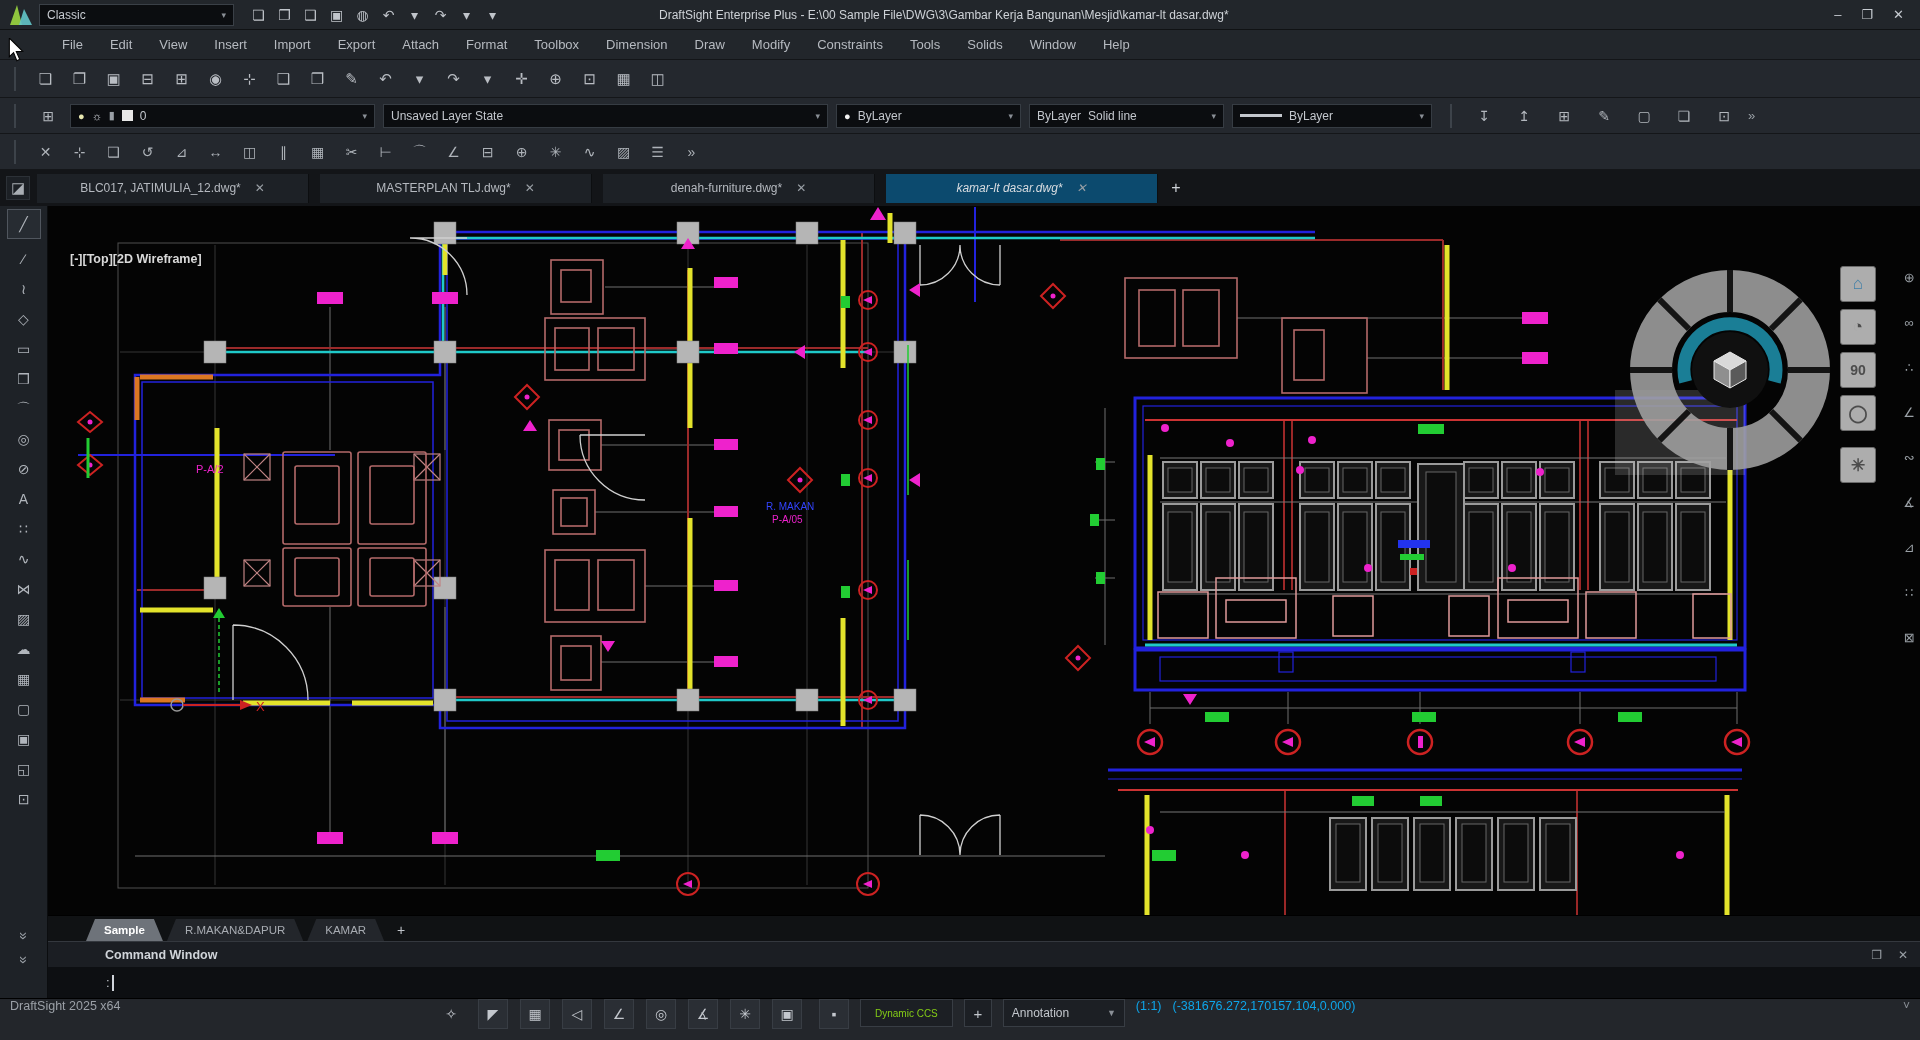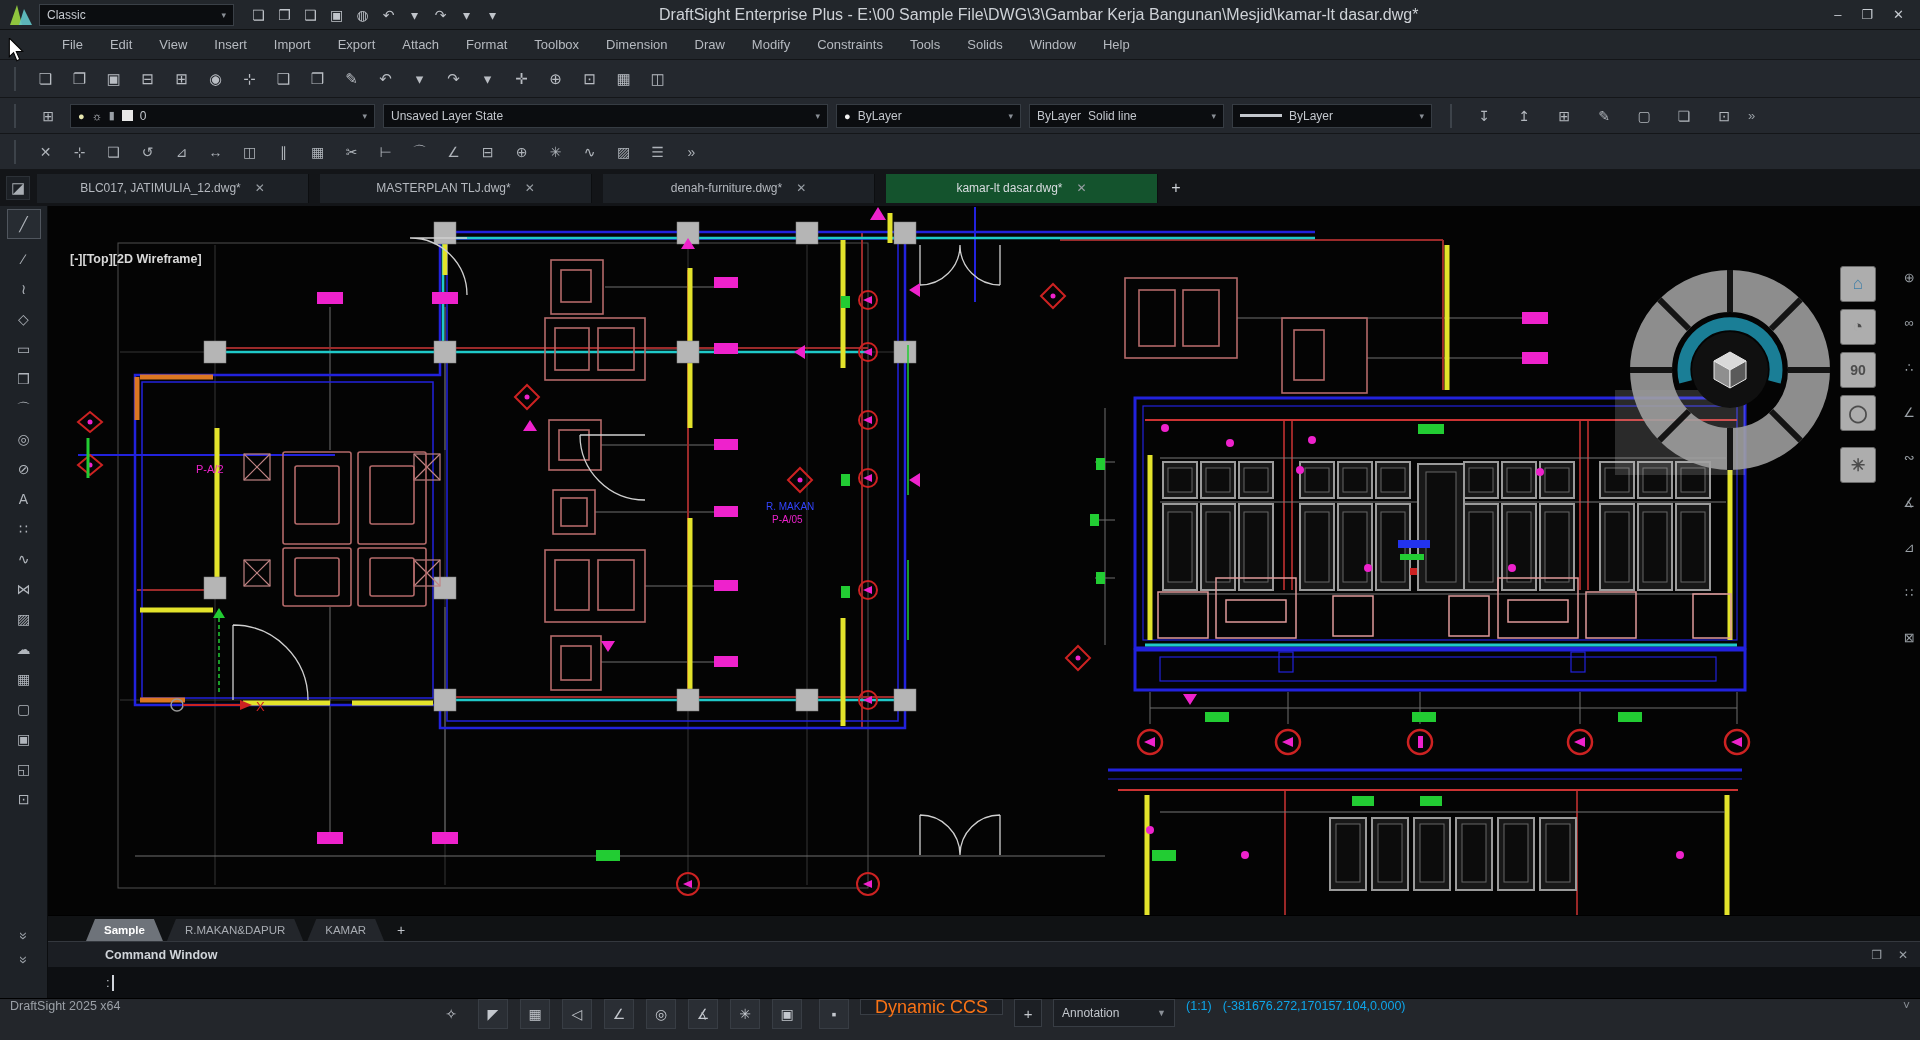--- a/index.html
+++ b/index.html
@@ -6,21 +6,21 @@
   html,body{width:1920px;height:1040px;overflow:hidden;background:#17191c;
     font-family:"Liberation Sans",sans-serif;-webkit-font-smoothing:antialiased;}
   .app{width:1920px;height:1040px;display:flex;flex-direction:column;position:relative;}
 
   
   .titlebar{height:30px;background:#22262b;border-bottom:1px solid #101214;display:flex;align-items:center;padding:0 8px;gap:5px;}
   .logo{width:26px;height:24px;flex:0 0 auto;}
   .workspace-combo{width:195px;height:22px;background:#0b0d10;border:1px solid #3a4047;color:#c7cbd1;font-size:12px;display:flex;align-items:center;padding:0 7px;}
   .workspace-combo .arrow{margin-left:auto;font-size:9px;color:#8a8f96;}
   .qbtn{min-width:23px;height:24px;display:flex;align-items:center;justify-content:center;color:#c0c4ca;font-size:14px;}
-  .title-text{color:#ced2d7;font-size:16px;margin-left:150px;white-space:nowrap;}
+  .title-text{color:#ced2d7;font-size:12px;margin-left:150px;white-space:nowrap;}
   .window-controls{margin-left:auto;display:flex;gap:20px;padding-right:8px;color:#c7cbd1;font-size:13px;}
   .window-controls span{cursor:default;}
 
   
   .menubar{height:30px;background:#22262b;border-bottom:1px solid #131518;display:flex;align-items:center;gap:27px;padding-left:62px;}
   .menu-item{color:#b6bac0;font-size:13px;}
 
   
   .toolbar1{height:38px;background:#24282e;border-bottom:1px solid #141619;display:flex;align-items:center;padding-left:14px;gap:5px;}
   .toolbar2{height:36px;background:#24282e;border-bottom:1px solid #141619;display:flex;align-items:center;padding-left:14px;gap:6px;}
@@ -40,21 +40,21 @@
   .mini{font-size:11px;color:#d8dce2;}
   .chip{width:11px;height:11px;background:#e8e8e8;display:inline-block;}
   .lw-line{width:42px;height:3px;background:#c3c7cd;display:inline-block;}
   .lbtn{width:28px;height:26px;display:flex;align-items:center;justify-content:center;color:#b3b8be;font-size:14px;}
   .overflow{color:#9aa0a6;font-size:13px;margin-left:2px;}
 
   
   .tabbar{height:36px;background:#131518;display:flex;align-items:center;padding-left:6px;gap:3px;}
   .preview-btn{width:24px;height:24px;display:flex;align-items:center;justify-content:center;color:#a9aeb4;font-size:15px;margin-right:4px;border:1px solid #2c3137;background:#1c2025;}
   .doctab{width:272px;height:29px;background:#1d2126;display:flex;align-items:center;justify-content:center;gap:14px;color:#b5b9bf;font-size:12px;border-right:1px solid #0c0e10;}
-  .doctab.active{background:#14532d;color:#d8dce0;}
+  .doctab.active{background:#0c4a6e;color:#d8dce0;font-style:italic;}
   .doctab .tab-close{color:#9aa0a6;font-size:12px;}
   .newtab{width:30px;height:29px;display:flex;align-items:center;justify-content:center;color:#cfd3d8;font-size:16px;}
 
   
   .main{flex:1;display:flex;min-height:0;}
   .leftdock{width:48px;background:#1e2227;border-right:1px solid #0b0d0f;display:flex;flex-direction:column;align-items:center;padding-top:3px;}
   .ldbtn{width:34px;height:30px;display:flex;align-items:center;justify-content:center;color:#b0b5bb;font-size:14px;}
   .ldbtn.active{border:1px solid #50565e;background:#272c32;margin-bottom:5px;}
   .dock-chevron{margin-top:auto;margin-bottom:8px;color:#9aa0a6;font-size:14px;transform:rotate(90deg);}
   .dock-collapse{margin-bottom:30px;color:#9aa0a6;font-size:14px;transform:rotate(90deg);}
@@ -80,21 +80,21 @@
   .cmd-icons{margin-left:auto;display:flex;gap:16px;padding-right:12px;color:#9aa0a6;font-size:12px;font-weight:normal;}
   .cmd-input{height:31px;background:#0d0f12;display:flex;align-items:center;padding-left:58px;gap:2px;color:#c0c4ca;font-size:13px;}
   .caret{width:2px;height:16px;background:#d0d4da;}
 
   
   .statusbar{height:42px;background:#23262b;border-top:1px solid #000;display:flex;padding:0 10px;gap:11px;font-size:12px;color:#a7abb1;}
   .sb-left{width:175px;color:#9ba0a7;font-size:12.5px;}
   .sb-icons{display:flex;gap:12px;margin-left:240px;}
   .sbtn{width:30px;height:30px;background:#2a2e34;border:1px solid #383d44;display:flex;align-items:center;justify-content:center;font-size:14px;color:#c3c7cd;}
   .sbtn:first-child{background:none;border:none;}
-  .stext-btn{height:16px;padding:0 14px;background:#1c1f24;border:1px solid #383d44;display:flex;align-items:center;font-size:18px;color:#f97316;}
+  .stext-btn{height:28px;padding:0 14px;background:#1c1f24;border:1px solid #383d44;display:flex;align-items:center;font-size:10px;color:#84cc16;}
   .plusbtn{width:28px;height:28px;background:#1c1f24;border:1px solid #383d44;display:flex;align-items:center;justify-content:center;font-size:15px;color:#c3c7cd;}
   .anno-combo{height:28px;width:122px;background:#1c1f24;border:1px solid #383d44;display:flex;align-items:center;padding:0 8px;font-size:12px;color:#c3c7cd;}
   .anno-combo .arrow{margin-left:auto;font-size:9px;color:#8a8f96;}
   .sb-coords{color:#0ea5e9;font-size:12.5px;white-space:nowrap;}
   .sb-chevron{margin-left:auto;color:#8a8f96;font-size:12px;}
 
   .mouse-cursor{position:absolute;left:6px;top:38px;z-index:60;}
 </style>
 </head>
 <body>

